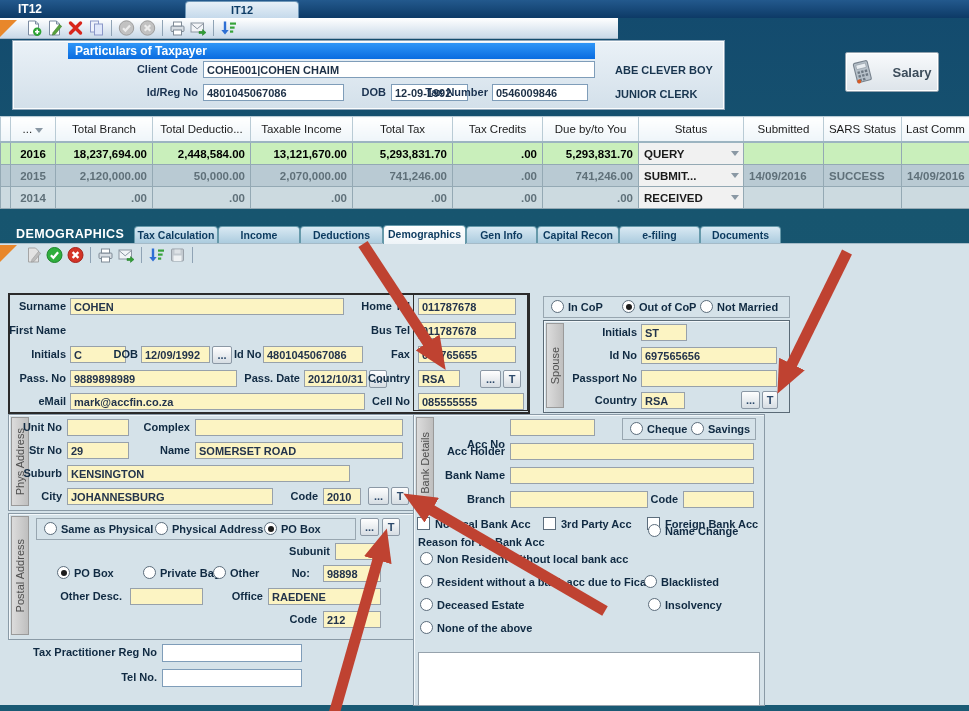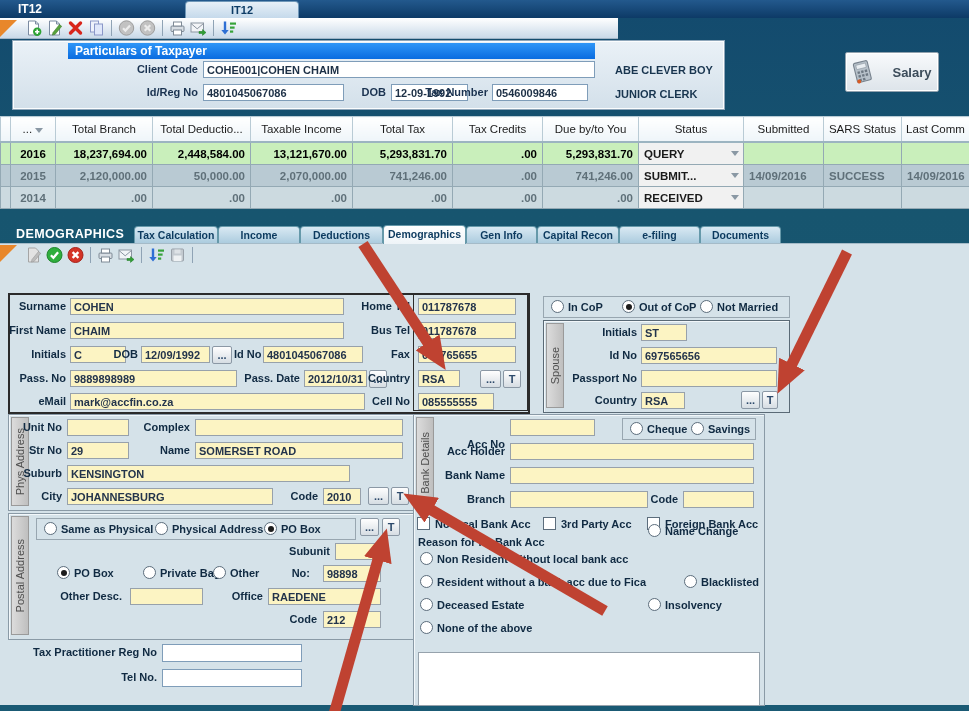--- a/index.html
+++ b/index.html
@@ -341,21 +341,20 @@
   </div>
   <div class="abs corner" id="corner2"></div>
 
   <div class="panel dark" style="left:8px;top:293px;width:518px;height:117px;"></div>
   <div class="panel dark" style="left:413px;top:294px;width:113px;height:115px;border-width:1px;"></div>
   <span class="lbl" style="left:14px;top:298px;width:52px;">Surname</span>
   <input class="fld" style="left: 70px; top: 298px; width: 274px;" value="COHEN">
   <span class="lbl" style="left:346px;top:298px;width:64px;">Home Tel</span>
   <input class="fld" style="left: 418px; top: 298px; width: 98px;" value="011787678">
   <span class="lbl" style="left:8px;top:322px;width:58px;">First Name</span>
-  <input class="fld" style="left: 70px; top: 322px; width: 274px;" value="CHAIM">
   <span class="lbl" style="left:346px;top:322px;width:64px;">Bus Tel</span>
   <input class="fld" style="left: 418px; top: 322px; width: 98px;" value="011787678">
   <span class="lbl" style="left:14px;top:346px;width:52px;">Initials</span>
   <input class="fld" style="left: 70px; top: 346px; width: 56px;" value="C">
   <span class="lbl" style="left:110px;top:346px;width:28px;">DOB</span>
   <input class="fld" style="left: 141px; top: 346px; width: 69px;" value="12/09/1992">
   <button class="btn-sm" style="left:212px;top:346px;width:20px;">...</button>
   <span class="lbl" style="left:234px;top:346px;width:26px;">Id No</span>
   <input class="fld" style="left: 263px; top: 346px; width: 100px;" value="4801045067086">
   <span class="lbl" style="left:370px;top:346px;width:40px;">Fax</span>
@@ -365,21 +364,21 @@
   <span class="lbl" style="left:240px;top:370px;width:60px;">Pass. Date</span>
   <input class="fld" style="left: 304px; top: 370px; width: 63px;" value="2012/10/31">
   <button class="btn-sm" style="left:369px;top:370px;width:18px;">...</button>
   <span class="lbl" style="left:370px;top:370px;width:40px;left:368px;width:42px;">Country</span>
   <input class="fld" style="left: 418px; top: 370px; width: 42px;" value="RSA">
   <button class="btn-sm" style="left:480px;top:370px;width:21px;">...</button>
   <button class="btn-sm" style="left:503px;top:370px;width:18px;">T</button>
   <span class="lbl" style="left:14px;top:393px;width:52px;">eMail</span>
   <input class="fld" style="left: 70px; top: 393px; width: 295px;" value="mark@accfin.co.za">
   <span class="lbl" style="left:346px;top:393px;width:64px;">Cell No</span>
-  <input class="fld" style="left: 418px; top: 393px; width: 76px;" value="085555555">
+  <input class="fld" style="left: 418px; top: 393px; width: 106px;" value="085555555">
 
   <div class="grpbox" style="left:543px;top:296px;width:245px;height:20px;"></div>
   <label class="radio-item" style="left:551px;top:300px;">
       <span class="radio"></span>
       <span>In CoP</span>
     </label>
   <label class="radio-item" style="left:622px;top:300px;">
       <span class="radio on"></span>
       <span>Out of CoP</span>
     </label>
@@ -515,21 +514,21 @@
       <span>Deceased Estate</span>
     </label>
   <label class="radio-item" style="left:420px;top:621px;">
       <span class="radio"></span>
       <span>None of the above</span>
     </label>
   <label class="radio-item" style="left:648px;top:524px;">
       <span class="radio"></span>
       <span>Name Change</span>
     </label>
-  <label class="radio-item" style="left:684px;top:575px;">
+  <label class="radio-item" style="left:644px;top:575px;">
       <span class="radio"></span>
       <span>Blacklisted</span>
     </label>
   <label class="radio-item" style="left:648px;top:598px;">
       <span class="radio"></span>
       <span>Insolvency</span>
     </label>
   <textarea id="notes-area" style="left: 418px; top: 652px; width: 336px; height: 48px;"></textarea>
 
   <span class="lbl" style="left:17px;top:644px;width:140px;">Tax Practitioner Reg No</span>

